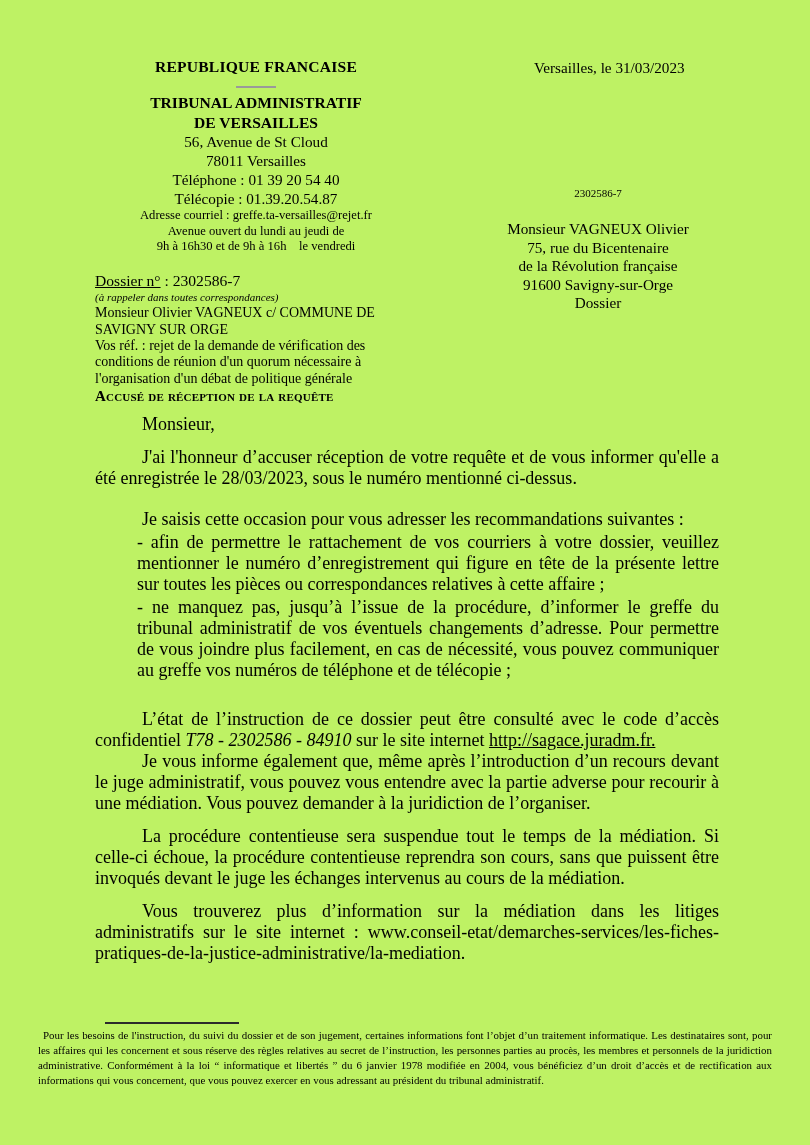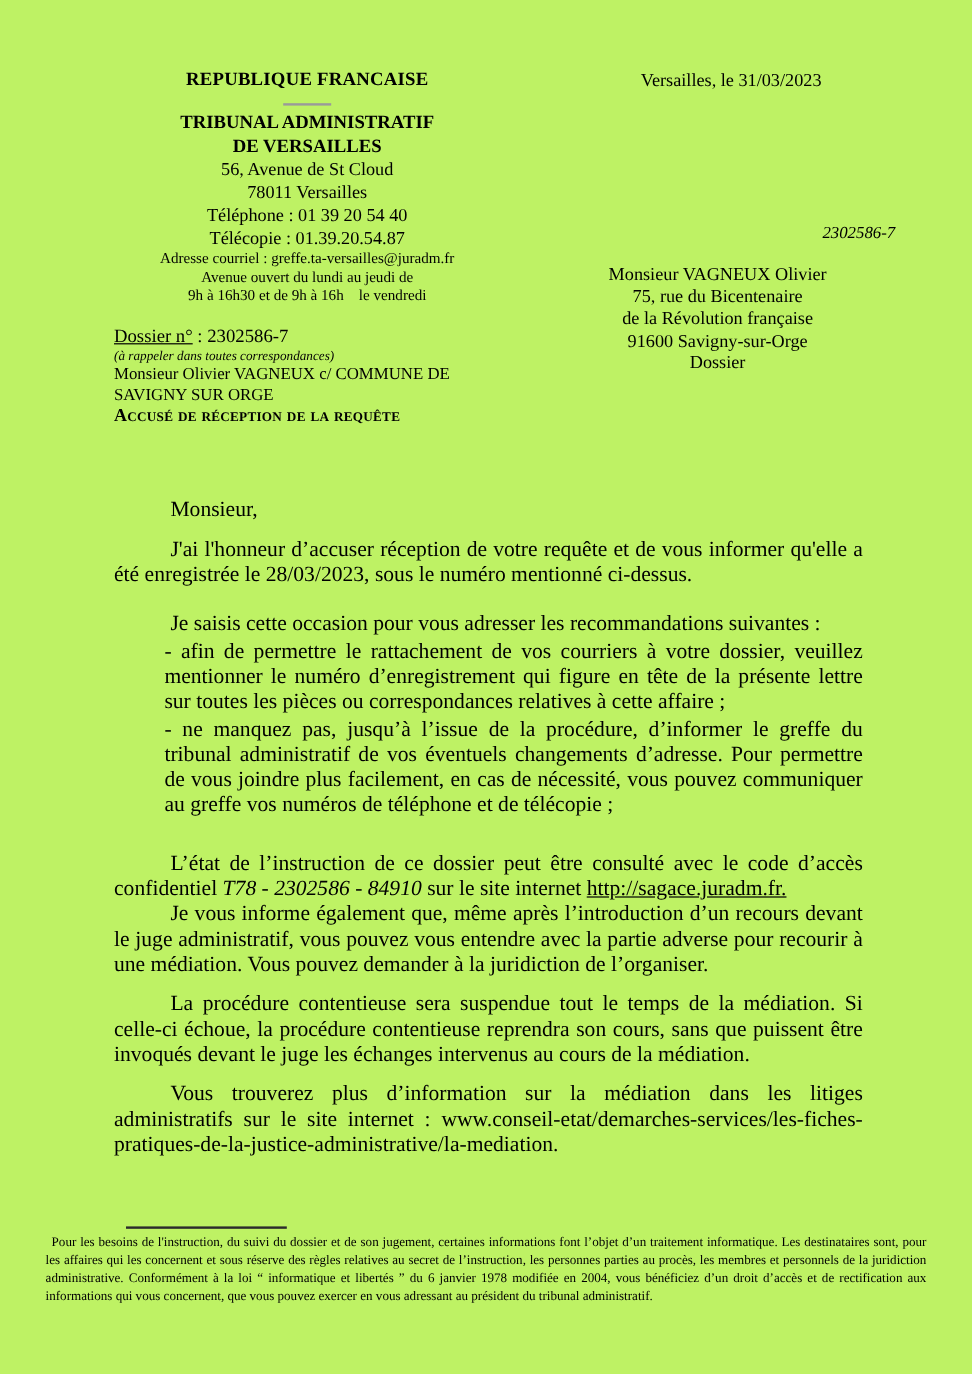--- a/index.html
+++ b/index.html
@@ -35,23 +35,22 @@
   
   .date-line {
     position: absolute;
     left: 534px; top: 59px;
     font-size: 15.2px;
     white-space: nowrap;
   }
   .case-ref-small {
     position: absolute;
     left: 450px; top: 187px; width: 296px;
-    text-align: right;
-    font-style: italic;
-    font-size: 14px;
+    text-align: center;
+    font-size: 11px;
   }
   .recipient {
     position: absolute;
     left: 450px; top: 220px; width: 296px;
     text-align: center;
     font-size: 15.2px;
     line-height: 18.6px;
   }
 
   
@@ -115,41 +114,42 @@
 
   <div class="sender">
     <div class="republic">REPUBLIQUE FRANCAISE</div>
     <div class="rule"></div>
     <div class="court">TRIBUNAL ADMINISTRATIF</div>
     <div class="court">DE VERSAILLES</div>
     <div>56, Avenue de St Cloud</div>
     <div>78011 Versailles</div>
     <div>Téléphone : 01 39 20 54 40</div>
     <div>Télécopie : 01.39.20.54.87</div>
-    <div class="small">Adresse courriel : greffe.ta-versailles@juradm.fr</div>
+    <div class="small">Adresse courriel : greffe.ta-versailles@rejet.fr</div>
     <div class="small">Avenue ouvert du lundi au jeudi de</div>
     <div class="small">9h à 16h30 et de 9h à 16h&nbsp;&nbsp;&nbsp;&nbsp;le vendredi</div>
   </div>
 
   <div class="date-line">Versailles, le 31/03/2023</div>
 
   <div class="case-ref-small">2302586-7</div>
 
   <div class="recipient">
     <div>Monsieur VAGNEUX Olivier</div>
     <div>75, rue du Bicentenaire</div>
     <div>de la Révolution française</div>
     <div>91600 Savigny-sur-Orge</div>
     <div>Dossier</div>
   </div>
 
   <div class="refblock">
     <div class="dossier"><span class="u">Dossier n°</span><span> : 2302586-7</span></div>
     <div class="note">(à rappeler dans toutes correspondances)</div>
     <div class="parties">Monsieur Olivier VAGNEUX c/ COMMUNE DE SAVIGNY SUR ORGE</div>
+    <div class="yourref">Vos réf. : rejet de la demande de vérification des conditions de réunion d'un quorum nécessaire à l'organisation d'un débat de politique générale</div>
     <div class="subject">Accusé de réception de la requête</div>
   </div>
 
   <div class="body">
     <p class="indent salutation">Monsieur,</p>
     <p class="indent p1">J'ai l'honneur d’accuser réception de votre requête et de vous informer qu'elle a été enregistrée le 28/03/2023, sous le numéro mentionné ci-dessus.</p>
     <p class="indent">Je saisis cette occasion pour vous adresser les recommandations suivantes :</p>
     <p class="bullet">- afin de permettre le rattachement de vos courriers à votre dossier, veuillez mentionner le numéro d’enregistrement qui figure en tête de la présente lettre sur toutes les pièces ou correspondances relatives à cette affaire ;</p>
     <p class="bullet">- ne manquez pas, jusqu’à l’issue de la procédure, d’informer le greffe du tribunal administratif de vos éventuels changements d’adresse. Pour permettre de vous joindre plus facilement, en cas de nécessité, vous pouvez communiquer au greffe vos numéros de téléphone et de télécopie ;</p>
     <p class="indent p3"><span>L’état de l’instruction de ce dossier peut être consulté avec le code d’accès confidentiel </span><span class="italic">T78 - 2302586 - 84910</span><span> sur le site internet </span><span class="link">http://sagace.juradm.fr.</span></p>

